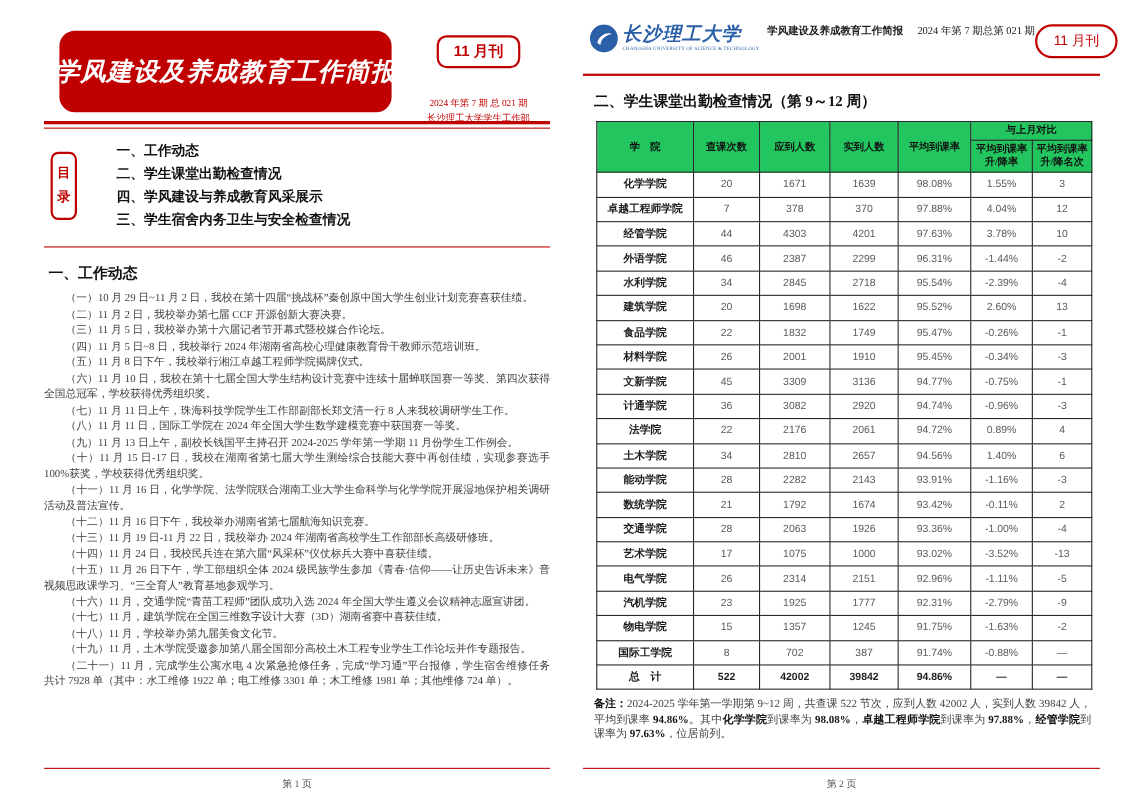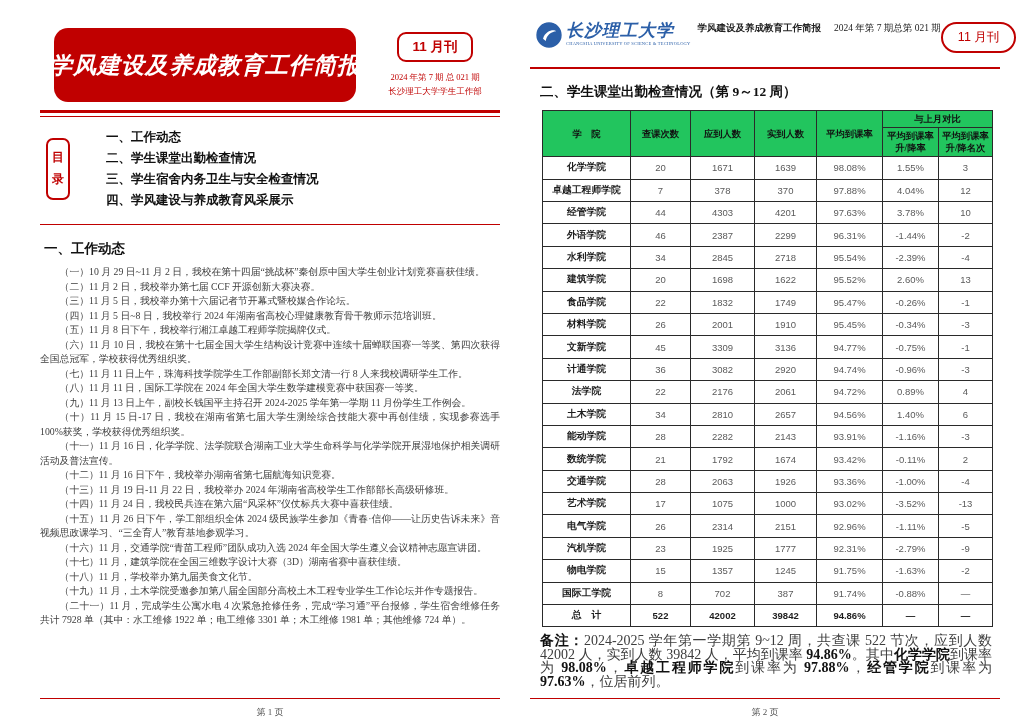--- a/index.html
+++ b/index.html
@@ -22,21 +22,21 @@
   .title-box h1 {
     color:#fff; font-size:23px; font-weight:bold; font-style:italic;
     letter-spacing:1px; white-space:nowrap;
   }
   .masthead-right { position:absolute; left:330px; top:10px; width:130px; text-align:center; }
   .badge-rect {
     display:inline-block; border:2px solid #c00000; border-radius:9px;
     padding:4px 13px; color:#c00000; font-weight:bold; font-size:13.5px;
     font-family:"Liberation Sans", sans-serif; white-space:nowrap;
   }
-  .issue-lines { margin-top:8px; color:#c00000; font-size:8.5px; line-height:1.65; white-space:nowrap; }
+  .issue-lines { margin-top:24px; color:#c00000; font-size:8.5px; line-height:1.65; white-space:nowrap; }
   .rule-double { height:7px; border-top:3px solid #c00000; border-bottom:1px solid #c00000; }
   .toc { display:flex; align-items:center; margin:10px 0 0 6px; }
   .toc-badge {
     width:24px; border:2px solid #c00000; border-radius:7px; color:#c00000;
     font-weight:bold; font-size:12px; text-align:center; padding:7px 0; line-height:1.8;
     align-self:center;
   }
   .toc-badge span { display:block; }
   .toc-list { list-style:none; margin-left:36px; font-size:12.5px; font-weight:bold; line-height:21px; color:#111; }
   .rule-single { border-top:1.5px solid #c00000; margin-top:13px; }
@@ -68,21 +68,21 @@
   .sec2-title { font-size:13.5px; font-weight:bold; color:#111; margin:14px 0 9px 10px; }
   table.att-table { border-collapse:collapse; margin-left:12px; width:450px; table-layout:fixed; }
   .att-table th, .att-table td { border:1px solid #2a2a2a; text-align:center; padding:0 1px; }
   .att-table thead th {
     background:#22c55e; font-size:9.3px; font-weight:bold; color:#111; line-height:1.3; padding:2px 0;
   }
   .att-table thead .sub span { display:block; }
   .att-table tbody td { font-size:9.5px; color:#5a5a5a; height:22.4px; font-family:"Liberation Sans", sans-serif; }
   .att-table tbody td.college { font-weight:bold; color:#1d1d1d; font-size:9.8px; font-family:"Liberation Serif", serif; }
   .att-table tbody tr.total td { font-weight:bold; color:#1d1d1d; }
-  .note { width:452px; margin:7px 0 0 10px; font-size:14px; line-height:13.5px; text-align:justify; color:#3d3d3d; }
+  .note { width:452px; margin:7px 0 0 10px; font-size:10px; line-height:13.5px; text-align:justify; color:#3d3d3d; }
   .note .b { font-weight:bold; color:#111; }
 </style>
 </head>
 <body>
 
 <section class="page page-left">
   <header class="masthead">
     <div class="title-box">
       <h1>学风建设及养成教育工作简报</h1>
     </div>
@@ -98,22 +98,22 @@
   <div class="rule-double"></div>
 
   <div class="toc">
     <div class="toc-badge">
       <span>目</span>
       <span>录</span>
     </div>
     <ul class="toc-list">
       <li>一、工作动态</li>
       <li>二、学生课堂出勤检查情况</li>
+      <li>四、学风建设与养成教育风采展示</li>
       <li>三、学生宿舍内务卫生与安全检查情况</li>
-      <li>四、学风建设与养成教育风采展示</li>
     </ul>
   </div>
 
   <div class="rule-single"></div>
 
   <h2 class="sec-title">一、工作动态</h2>
 
   <div class="work-items" id="work-items">
       <p>（一）10 月 29 日~11 月 2 日，我校在第十四届“挑战杯”秦创原中国大学生创业计划竞赛喜获佳绩。</p>
       <p>（二）11 月 2 日，我校举办第七届 CCF 开源创新大赛决赛。</p>

